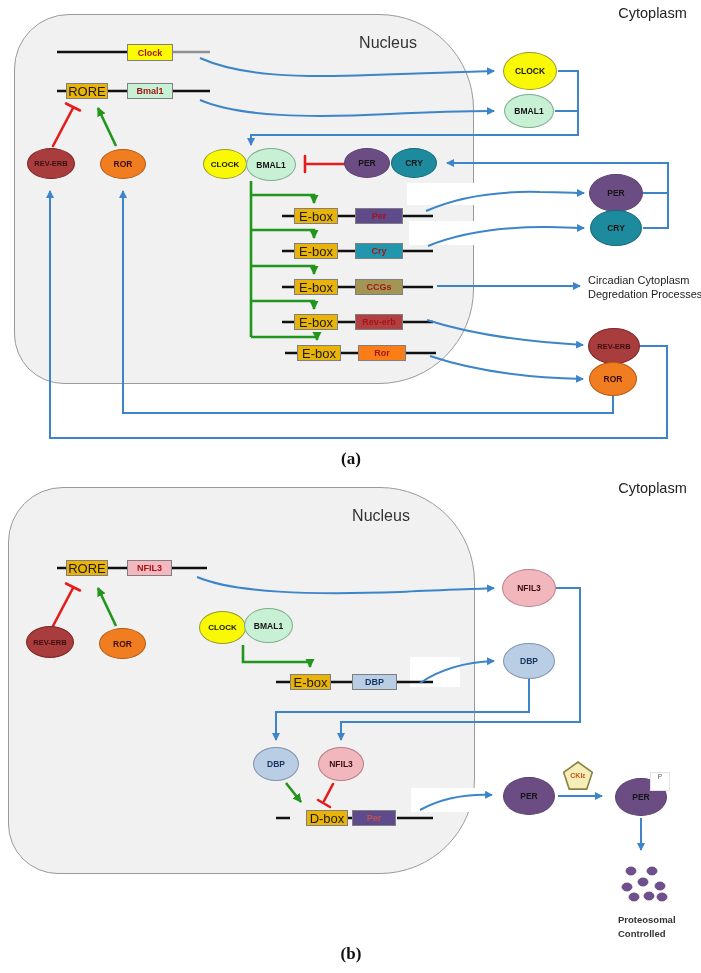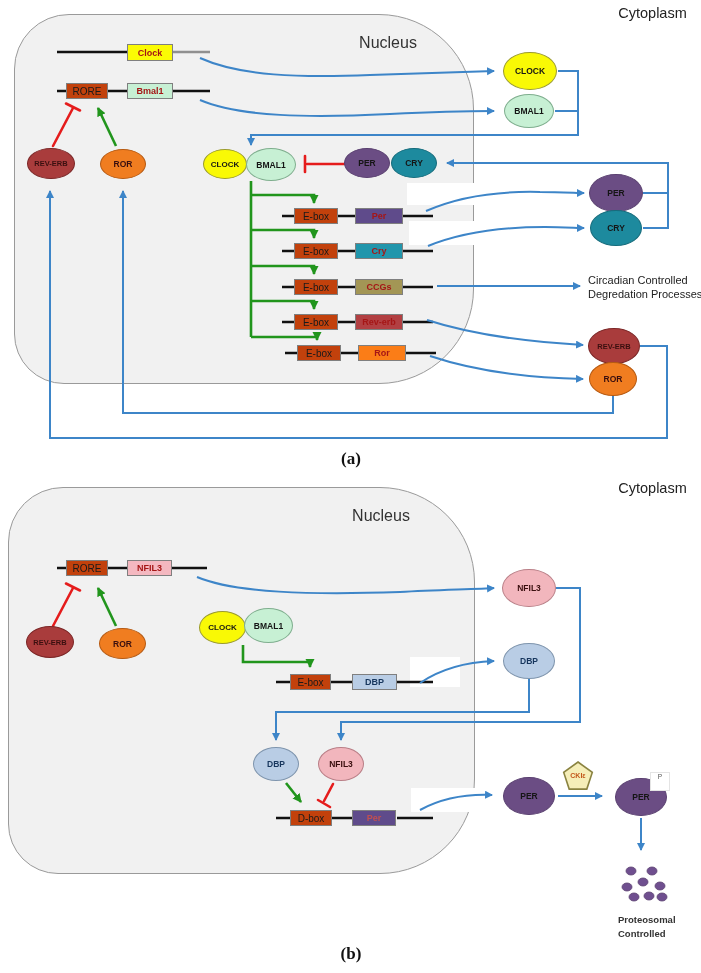--- a/index.html
+++ b/index.html
@@ -6,21 +6,21 @@
   #canvas{position:relative;width:701px;height:973px;background:#fff;overflow:hidden;
           font-family:"Liberation Sans",sans-serif;}
   .nucleus{position:absolute;background:#f1f1f1;border:1.6px solid #9a9a9a;z-index:1;}
   #nucleus-a{left:14px;top:14px;width:458px;height:368px;border-radius:55px 95px 95px 50px;}
   #nucleus-b{left:8px;top:487px;width:465px;height:385px;border-radius:55px 95px 95px 50px;}
   .patch{position:absolute;background:#fff;z-index:2;}
   #wires{position:absolute;left:0;top:0;z-index:3;}
   .node,.txt{position:absolute;z-index:4;display:flex;align-items:center;justify-content:center;
              text-align:center;box-sizing:border-box;}
   .gene{border:1.5px solid #7f7f7f;font-size:9px;font-weight:bold;color:#a51616;}
-  .cis{border:1.5px solid #7f7f7f;background:#c2410c;font-size:10px;color:#1a1a1a;}
+  .cis{border:1.5px solid #7f7f7f;background:#eab308;font-size:13px;color:#1a1a1a;}
   .ell{border:1.6px solid #7f7f7f;border-radius:50%;font-weight:bold;font-size:8.5px;color:#151515;}
   .f-yellow{background:#f9f905;border-color:#9a9a30;}
   .f-mint{background:#c7f0d4;border-color:#7fae8e;}
   .f-purple{background:#6b4d84;border-color:#5a4070;}
   .f-teal{background:#1d8a9e;border-color:#166c7c;}
   .f-brick{background:#a93c3c;border-color:#7c2727;}
   .f-orange{background:#f07d20;border-color:#b65a12;}
   .f-pink{background:#f2b6bd;border-color:#b97f87;}
   .f-blue{background:#b9cde5;border-color:#7f95ad;}
   .bx-yellow{background:#fbfb04;}
@@ -175,21 +175,21 @@
   <div class="node gene bx-orange" style="left:358px;top:345px;width:48px;height:16px;">Ror</div>
 
   <div class="node ell f-yellow" style="left:503px;top:52px;width:54px;height:38px;">CLOCK</div>
   <div class="node ell f-mint" style="left:504px;top:94px;width:50px;height:34px;">BMAL1</div>
   <div class="node ell f-purple" style="left:589px;top:174px;width:54px;height:38px;">PER</div>
   <div class="node ell f-teal" style="left:590px;top:210px;width:52px;height:36px;">CRY</div>
   <div class="node ell f-brick dark-red-text" style="left:588px;top:328px;width:52px;height:36px;font-size:7.5px;">REV-ERB</div>
   <div class="node ell f-orange dark-red-text" style="left:589px;top:362px;width:48px;height:34px;">ROR</div>
 
   <div class="txt small-note" style="left:588px;top:274px;width:118px;height:28px;">
-    <span><span>Circadian Controlled</span><br>
+    <span><span>Circadian Cytoplasm</span><br>
     <span>Degredation Processes</span></span>
   </div>
 
   <div class="txt panel-label" style="left:335px;top:448px;width:32px;height:22px;">(a)</div>
 
   <div class="txt big-label" style="left:605px;top:479px;width:95px;height:17px;">Cytoplasm</div>
   <div class="txt nuc-label" style="left:341px;top:506px;width:80px;height:19px;">Nucleus</div>
 
   <div class="node cis" style="left:66px;top:560px;width:42px;height:16px;">RORE</div>
   <div class="node gene bx-pink" style="left:127px;top:560px;width:45px;height:16px;">NFIL3</div>
@@ -201,21 +201,21 @@
 
   <div class="node cis" style="left:290px;top:674px;width:41px;height:16px;">E-box</div>
   <div class="node gene bx-blue" style="left:352px;top:674px;width:45px;height:16px;">DBP</div>
 
   <div class="node ell f-pink dark-red-text" style="left:502px;top:569px;width:54px;height:38px;">NFIL3</div>
   <div class="node ell f-blue" style="left:503px;top:643px;width:52px;height:36px;color:#17365d;">DBP</div>
 
   <div class="node ell f-blue" style="left:253px;top:747px;width:46px;height:34px;color:#17365d;">DBP</div>
   <div class="node ell f-pink dark-red-text" style="left:318px;top:747px;width:46px;height:34px;">NFIL3</div>
 
-  <div class="node cis" style="left:290px;top:810px;width:42px;height:16px;">D-box</div>
+  <div class="node cis" style="left:306px;top:810px;width:42px;height:16px;">D-box</div>
   <div class="node gene bx-purple" style="left:352px;top:810px;width:44px;height:16px;color:#c05050;">Per</div>
 
   <div class="node ell f-purple" style="left:503px;top:777px;width:52px;height:38px;">PER</div>
   <div class="txt ckie-label" style="left:563px;top:768px;width:30px;height:14px;">CKIε</div>
 
   <div class="node ell f-purple" style="left:615px;top:778px;width:52px;height:38px;">PER</div>
   <div class="p-notch" style="left:650px;top:772px;width:18px;height:17px;">P</div>
 
   <div class="txt deg-note" style="left:618px;top:912px;width:66px;height:30px;font-weight:bold;">
     <span><span>Proteosomal</span><br>

